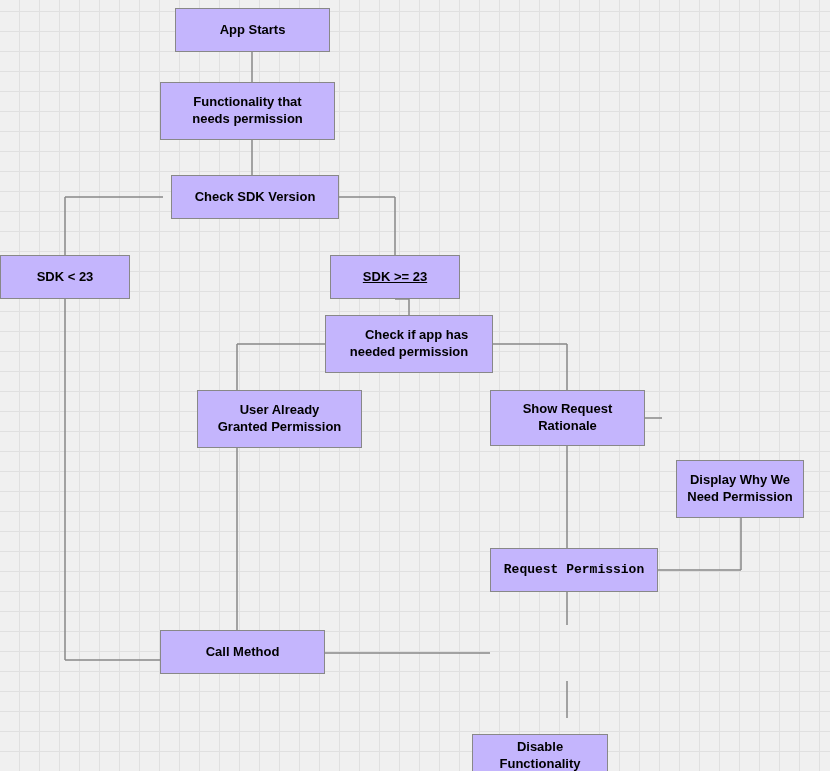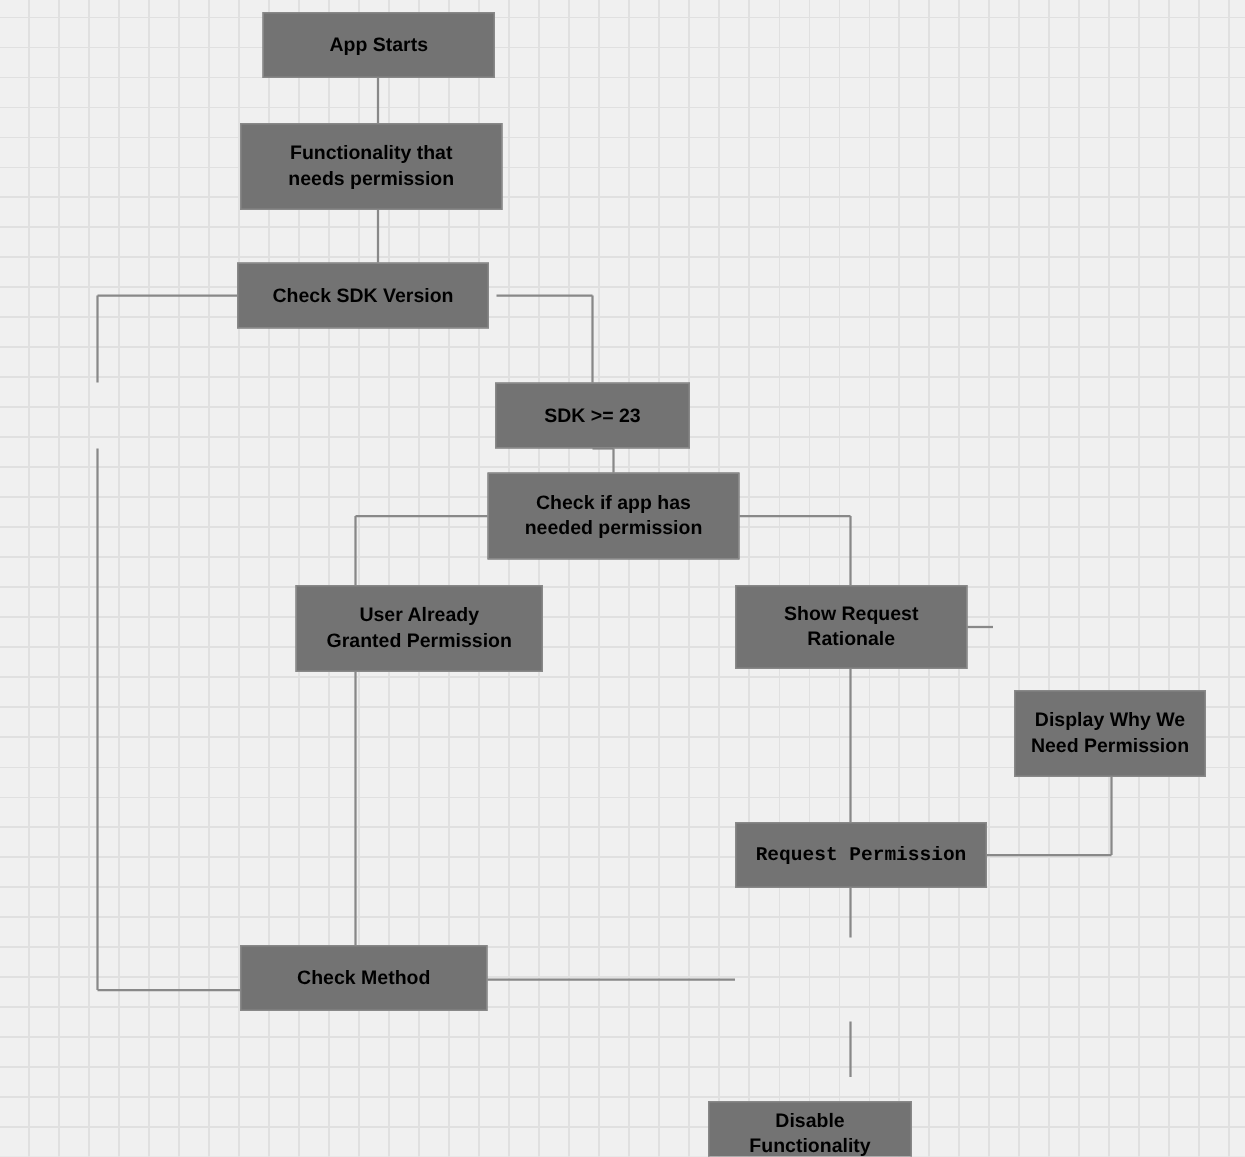--- a/index.html
+++ b/index.html
@@ -13,21 +13,21 @@
       overflow: hidden;
       position: relative;
     }
     .diagram {
       position: relative;
       width: 830px;
       height: 771px;
     }
     .box {
       position: absolute;
-      background: #737373;
+      background: #c4b5fd;
       border: 1.5px solid #888;
       text-align: center;
       font-size: 13px;
       font-weight: bold;
       display: flex;
       align-items: center;
       justify-content: center;
       padding: 6px 8px;
       line-height: 1.3;
     }
@@ -83,22 +83,23 @@
 
     <line x1="567" y1="592" x2="567" y2="625"></line>
 
     <line x1="490" y1="653" x2="325" y2="653"></line>
 
     <line x1="567" y1="681" x2="567" y2="718"></line>
   </svg>
 
 <div class="box" style="left: 175px; top: 8px; width: 155px; height: 44px;">App Starts</div>
     <div class="box" style="left: 160px; top: 82px; width: 175px; height: 58px;">Functionality that<br>needs permission</div>
-    <div class="box" style="left: 158px; top: 175px; width: 168px; height: 44px;">Check SDK Version</div>
-    <div class="box" style="left: 330px; top: 255px; width: 130px; height: 44px;">SDK &gt;= 23</div>
-    <div class="box" style="left: 325px; top: 315px; width: 168px; height: 58px;">Check if app has<br>needed permission</div>
+    <div class="box" style="left: 171px; top: 175px; width: 168px; height: 44px;">Check SDK Version</div>
+    <div class="box" style="left: 0px; top: 255px; width: 130px; height: 44px;">SDK &lt; 23</div>
+    <div class="box" style="left: 330px; top: 255px; width: 130px; height: 44px; text-decoration: underline;">SDK &gt;= 23</div>
+    <div class="box" style="left: 325px; top: 315px; width: 168px; height: 58px; text-align: right;">Check if app has<br>needed permission</div>
     <div class="box" style="left: 155px; top: 390px; width: 165px; height: 58px; margin-left: 42px;">User Already<br>Granted Permission</div>
     <div class="box" style="left: 490px; top: 390px; width: 155px; height: 56px;">Show Request<br>Rationale</div>
     <div class="box" style="left: 676px; top: 460px; width: 128px; height: 58px;">Display Why We<br>Need Permission</div>
     <div class="box" style="left: 490px; top: 548px; width: 168px; height: 44px; font-family: Liberation Mono, monospace;">Request Permission</div>
-    <div class="box" style="left: 160px; top: 630px; width: 165px; height: 44px;">Check Method</div>
+    <div class="box" style="left: 160px; top: 630px; width: 165px; height: 44px;">Call Method</div>
     <div class="box" style="left: 472px; top: 718px; width: 136px; height: 44px; margin-top: 16px;">Disable Functionality</div>
   </div>
 
 </body></html>

